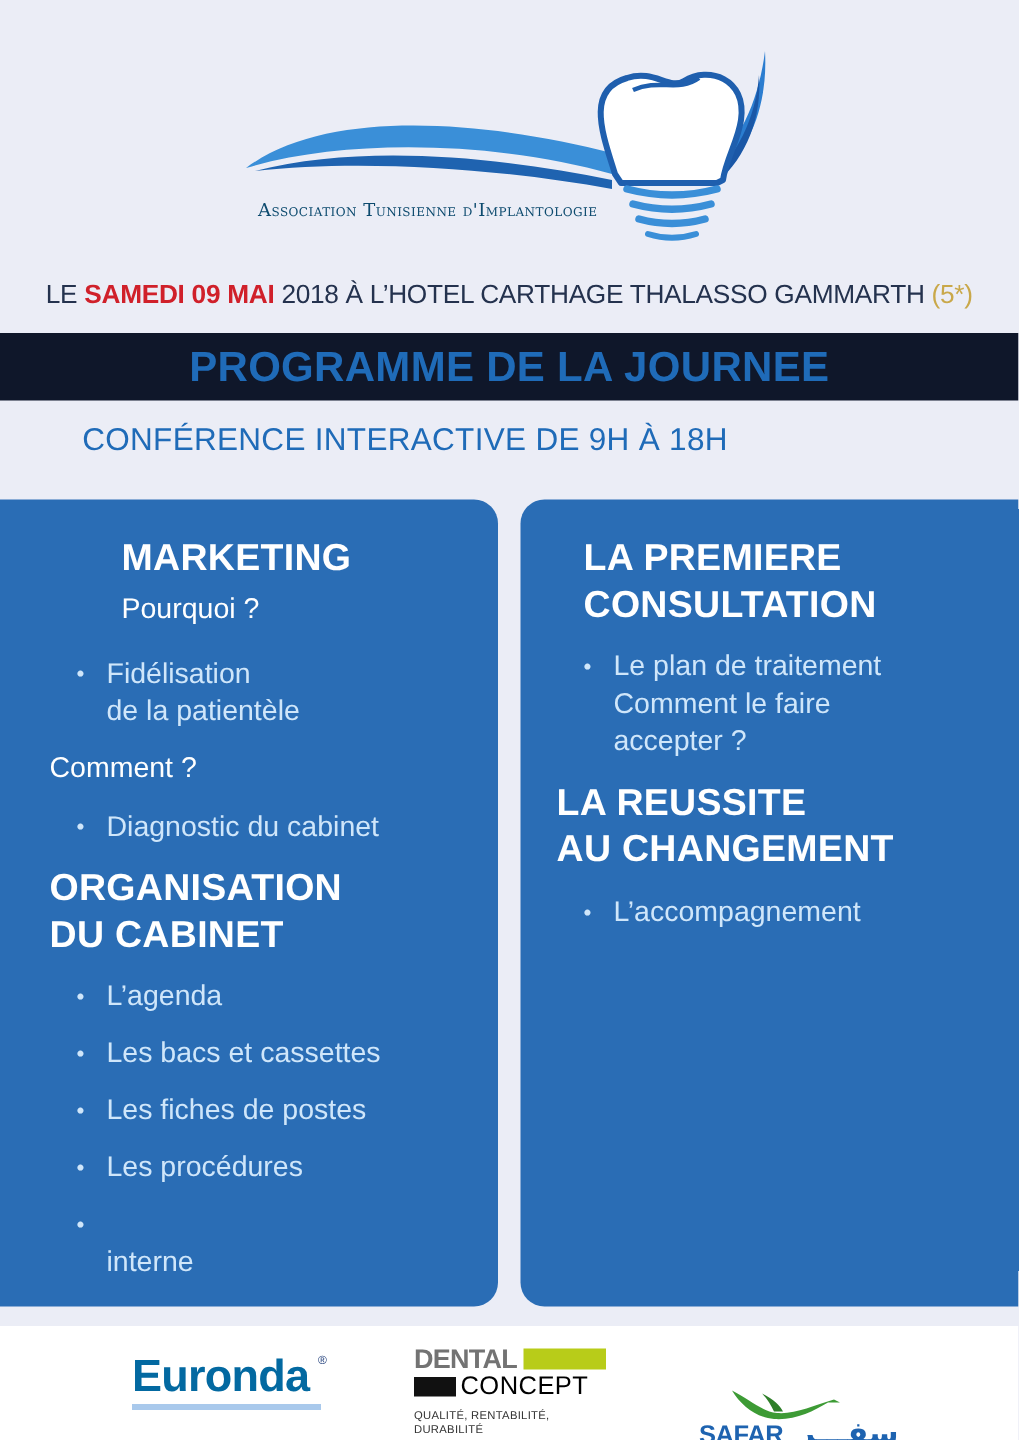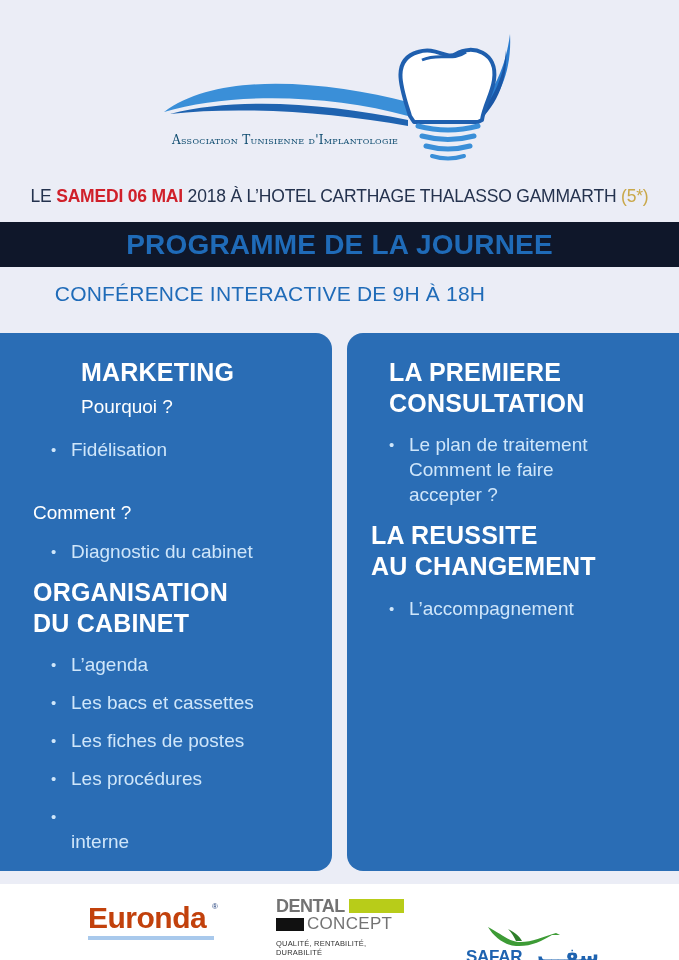--- a/index.html
+++ b/index.html
@@ -24,31 +24,31 @@
   .panel-right { left: 347px; width: 332px; border-radius: 16px 0 0 16px; }
 
   .sec-h { font-weight: bold; font-size: 25px; line-height: 31px; color: #ffffff; letter-spacing: 0.2px; }
   .sub-h { font-weight: normal; font-size: 19px; line-height: 24px; color: #ffffff; }
   .bullets { list-style: none; }
   .bullets li { position: relative; padding-left: 38px; font-size: 19px; line-height: 25px; color: #cfe6fa; }
   .bullets li .dot { position: absolute; left: 18px; top: 0; font-size: 15px; color: #cfe6fa; }
 
   .footer { position: absolute; left: 0; top: 884px; width: 679px; height: 76px; background: #ffffff; }
   .euronda { position: absolute; left: 88px; top: 902px; }
-  .euronda-word { font-size: 30px; font-weight: bold; color: #c2410c; letter-spacing: -0.5px; line-height: 32px; }
+  .euronda-word { font-size: 30px; font-weight: bold; color: #0369a1; letter-spacing: -0.5px; line-height: 32px; }
   .euronda-reg { position: absolute; left: 124px; top: 0; font-size: 8px; color: #1b3a78; }
   .euronda-bar { width: 126px; height: 4px; background: #a9c9ec; margin-top: 2px; }
 
   .dental { position: absolute; left: 276px; top: 897px; width: 132px; }
   .dental-row1 { display: flex; align-items: center; height: 18px; }
   .dental-word1 { font-size: 18px; font-weight: bold; color: #737373; line-height: 18px; letter-spacing: -0.5px; }
   .dental-lime { width: 55px; height: 14px; background: #b8cc19; margin-left: 4px; }
   .dental-row2 { display: flex; align-items: center; height: 18px; }
   .dental-block { width: 28px; height: 13px; background: #111; margin-right: 3px; }
-  .dental-word2 { font-size: 17px; color: #737373; line-height: 18px; letter-spacing: 0.3px; }
+  .dental-word2 { font-size: 17px; color: #000000; line-height: 18px; letter-spacing: 0.3px; }
   .dental-tag { font-size: 7.5px; color: #333; margin-top: 6px; letter-spacing: 0.2px; }
 
   .safar { position: absolute; left: 462px; top: 925px; width: 140px; height: 52px; }
   .safar-bird { position: absolute; left: 24px; top: 0; }
   .safar-word { position: absolute; left: 4px; top: 22px; font-size: 17px; font-weight: bold; color: #1e63b0; letter-spacing: -0.3px; }
   .safar-ar { position: absolute; left: 70px; top: 18px; font-size: 20px; font-weight: bold; color: #1e63b0; font-family: "DejaVu Sans", sans-serif; }
   .safar-tag { position: absolute; left: 2px; top: 41px; font-size: 6px; color: #3d9b35; font-weight: bold; white-space: nowrap; }
   .safar-tag-ar { position: absolute; left: 74px; top: 39px; font-size: 8px; color: #3d9b35; font-family: "DejaVu Sans", sans-serif; white-space: nowrap; }
 </style>
 </head>
@@ -68,36 +68,36 @@
 
     <path d="M258 96 Q 288 104 318 96" fill="none" stroke="#3a8fd8" stroke-width="5" stroke-linecap="round"></path>
     <path d="M262 106 Q 288 113 314 106" fill="none" stroke="#3a8fd8" stroke-width="5" stroke-linecap="round"></path>
     <path d="M266 116 Q 288 122 310 116" fill="none" stroke="#3a8fd8" stroke-width="5" stroke-linecap="round"></path>
     <path d="M272 126 Q 288 131 304 126" fill="none" stroke="#3a8fd8" stroke-width="4" stroke-linecap="round"></path>
   </svg>
   <div class="logo-text">Association Tunisienne d'Implantologie</div>
 </div>
 
 <div class="date-line">
-  <span>LE </span><span class="hl">SAMEDI 06 MAI</span><span> 2018 À L’HOTEL CARTHAGE THALASSO GAMMARTH </span><span class="star">(5*)</span>
+  <span>LE </span><span class="hl">SAMEDI 09 MAI</span><span> 2018 À L’HOTEL CARTHAGE THALASSO GAMMARTH </span><span class="star">(5*)</span>
 </div>
 
 <div class="title-band">
   <span>PROGRAMME DE LA JOURNEE</span>
 </div>
 
 <div class="subtitle">CONFÉRENCE INTERACTIVE DE 9H À 18H</div>
 
 <div class="panel panel-left">
   <div style="position:absolute; left:33px; top:24px;margin-left:48px;">
     <div class="sec-h">MARKETING</div>
     <div class="sub-h" style="margin-top:7px;">Pourquoi ?</div>
   </div>
   <ul class="bullets" style="position:absolute; left:33px; top:104px;">
-    <li><span class="dot">•</span><span>Fidélisation</span><br></li>
+    <li><span class="dot">•</span><span>Fidélisation</span><br><span>de la patientèle</span></li>
   </ul>
   <div class="sub-h" style="position:absolute; left:33px; top:168px;">Comment ?</div>
   <ul class="bullets" style="position:absolute; left:33px; top:206px;">
     <li><span class="dot">•</span><span>Diagnostic du cabinet</span></li>
   </ul>
 
   <div class="sec-h" style="position:absolute; left:33px; top:244px;">
     <span>ORGANISATION</span><br><span>DU CABINET</span>
   </div>
   <ul class="bullets" style="position:absolute; left:33px; top:319px;">

